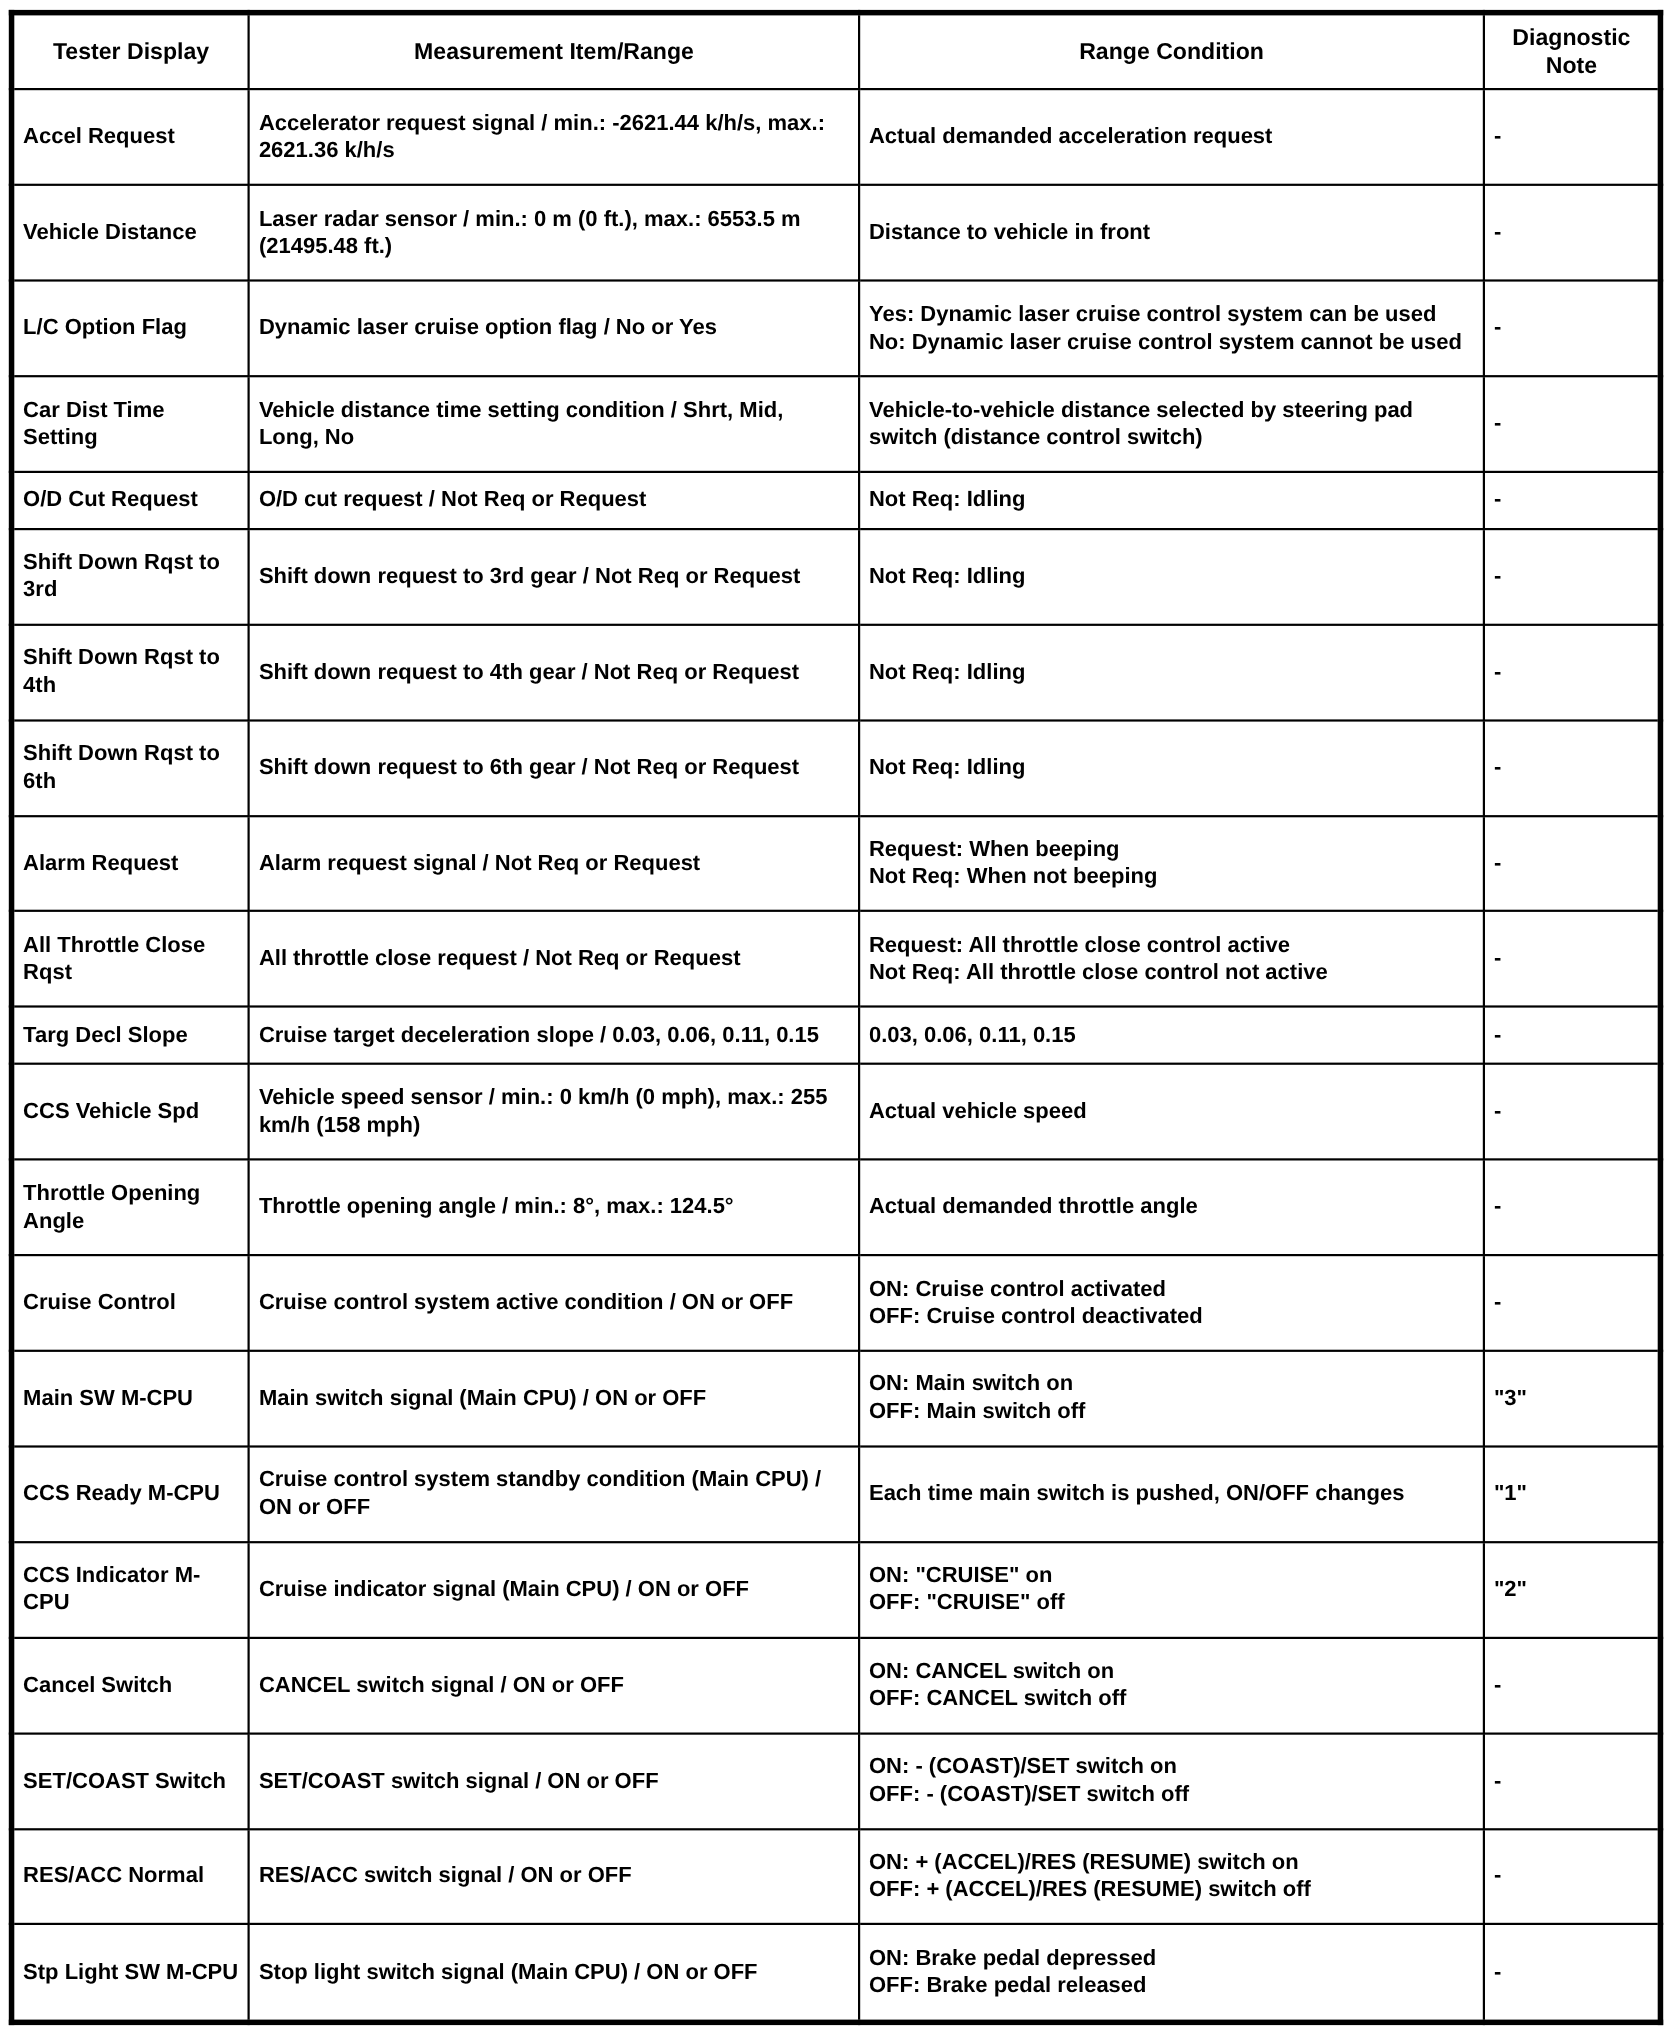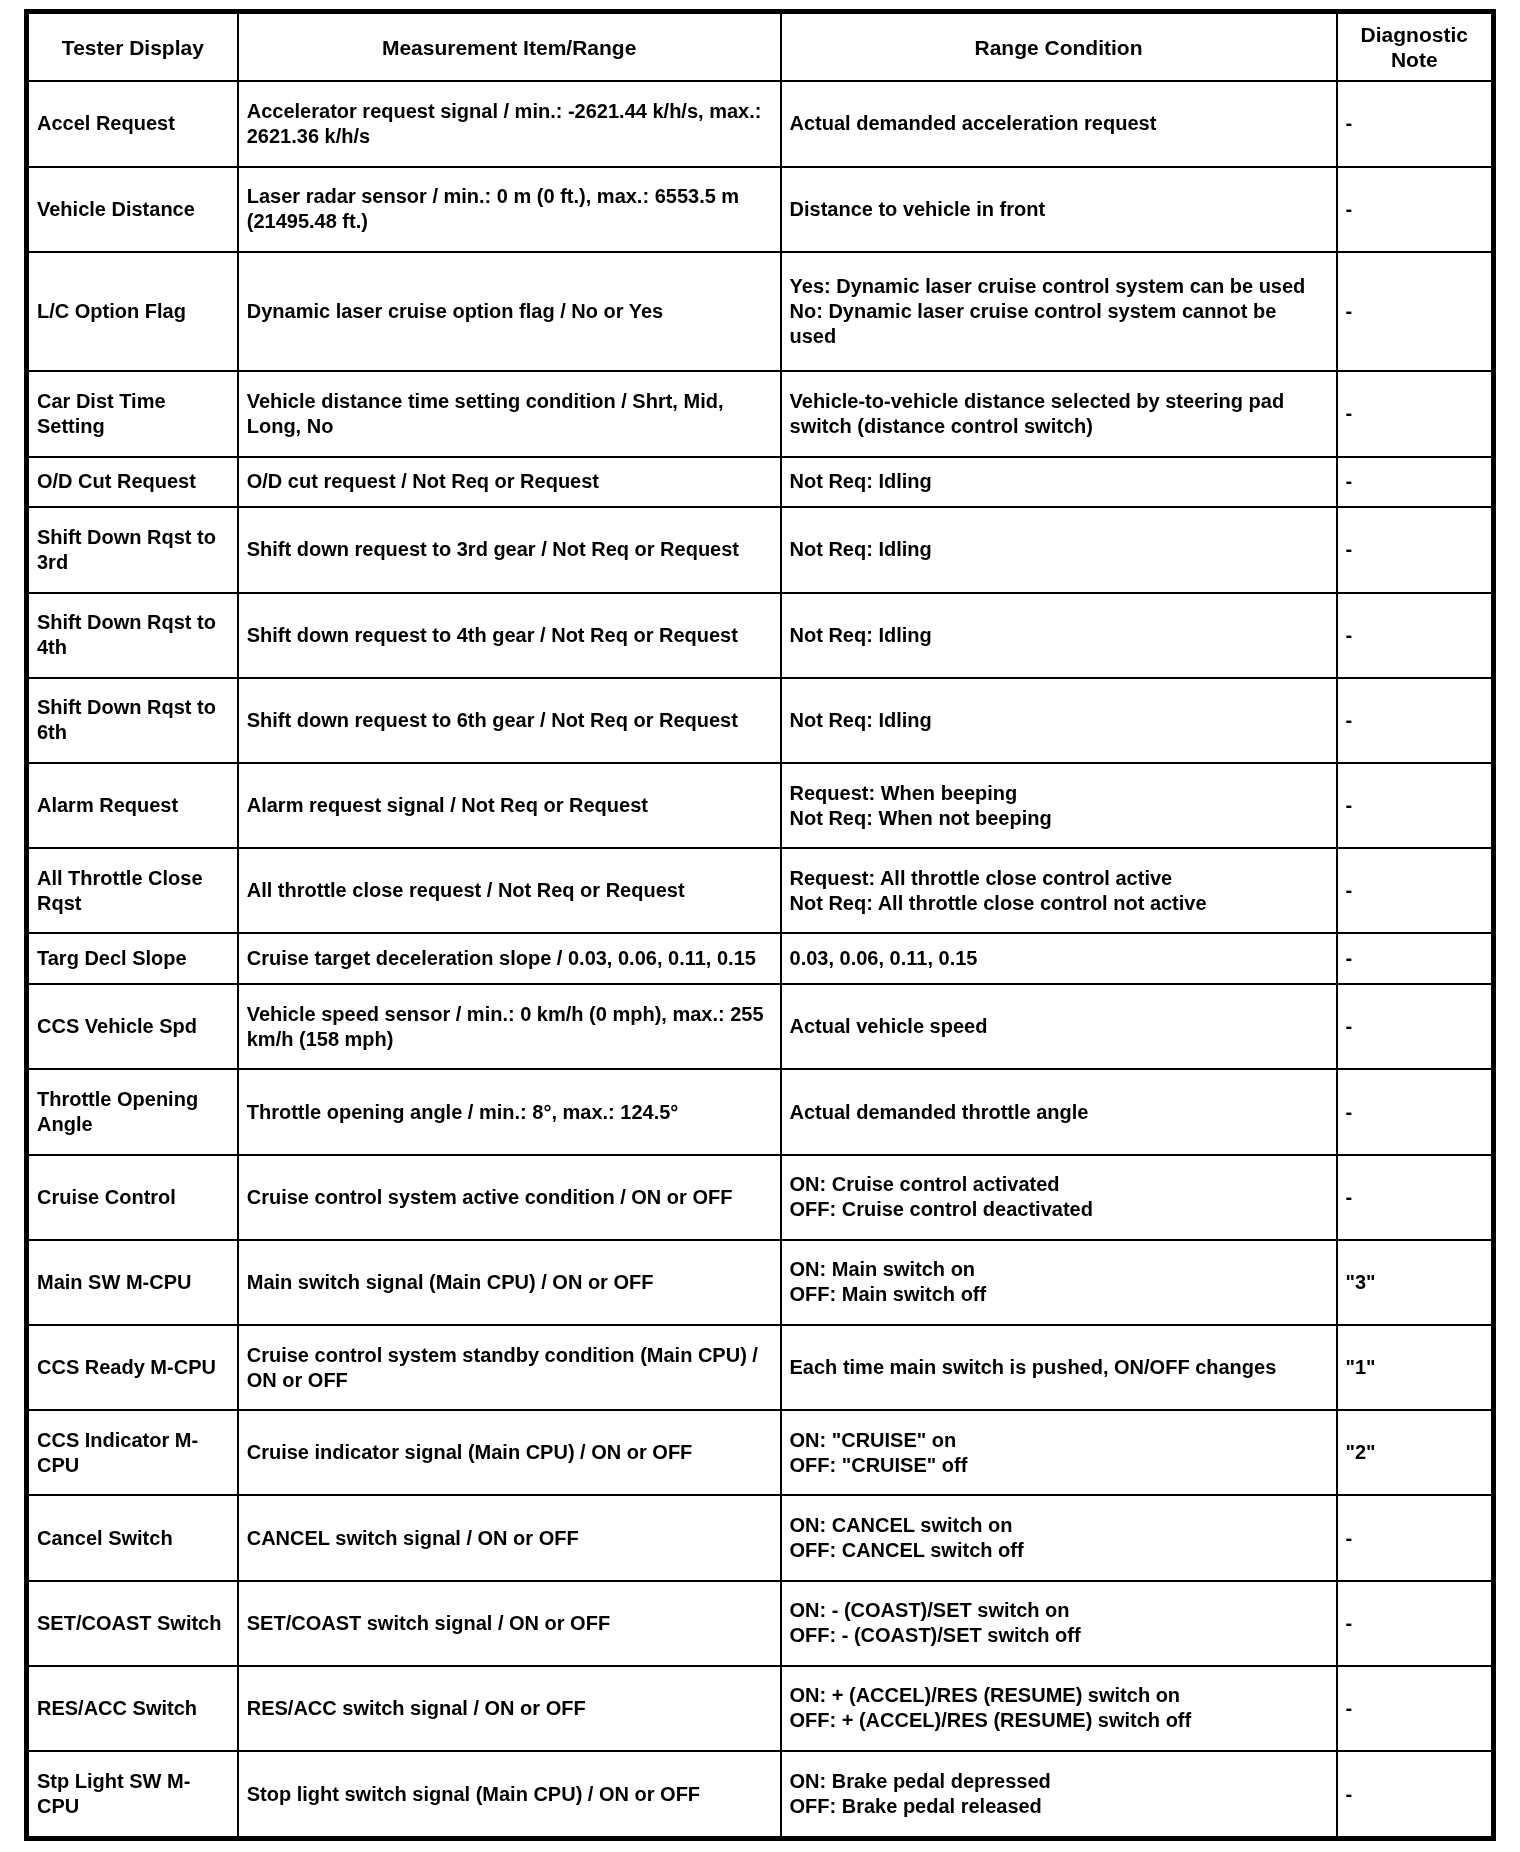--- a/index.html
+++ b/index.html
@@ -4,21 +4,21 @@
 <style>
   html, body {
     margin: 0;
     padding: 0;
     background: #ffffff;
   }
   .page {
     width: 1520px;
     height: 1852px;
     box-sizing: border-box;
-    padding: 9px 24px;
+    padding: 9px 8px;
     background: #ffffff;
     font-family: "Liberation Sans", sans-serif;
   }
   table.data-table {
     width: 100%;
     height: 1832px;
     border-collapse: collapse;
     table-layout: fixed;
     border: 5px solid #000000;
     background: #ffffff;
@@ -186,21 +186,21 @@
     <td>-</td>
   </tr>
         <tr>
     <td>SET/COAST Switch</td>
     <td>SET/COAST switch signal / ON or OFF</td>
     <td>ON: - (COAST)/SET switch on
 OFF: - (COAST)/SET switch off</td>
     <td>-</td>
   </tr>
         <tr>
-    <td>RES/ACC Switch</td>
+    <td>RES/ACC Normal</td>
     <td>RES/ACC switch signal / ON or OFF</td>
     <td>ON: + (ACCEL)/RES (RESUME) switch on
 OFF: + (ACCEL)/RES (RESUME) switch off</td>
     <td>-</td>
   </tr>
         <tr>
     <td>Stp Light SW M-CPU</td>
     <td>Stop light switch signal (Main CPU) / ON or OFF</td>
     <td>ON: Brake pedal depressed
 OFF: Brake pedal released</td>

